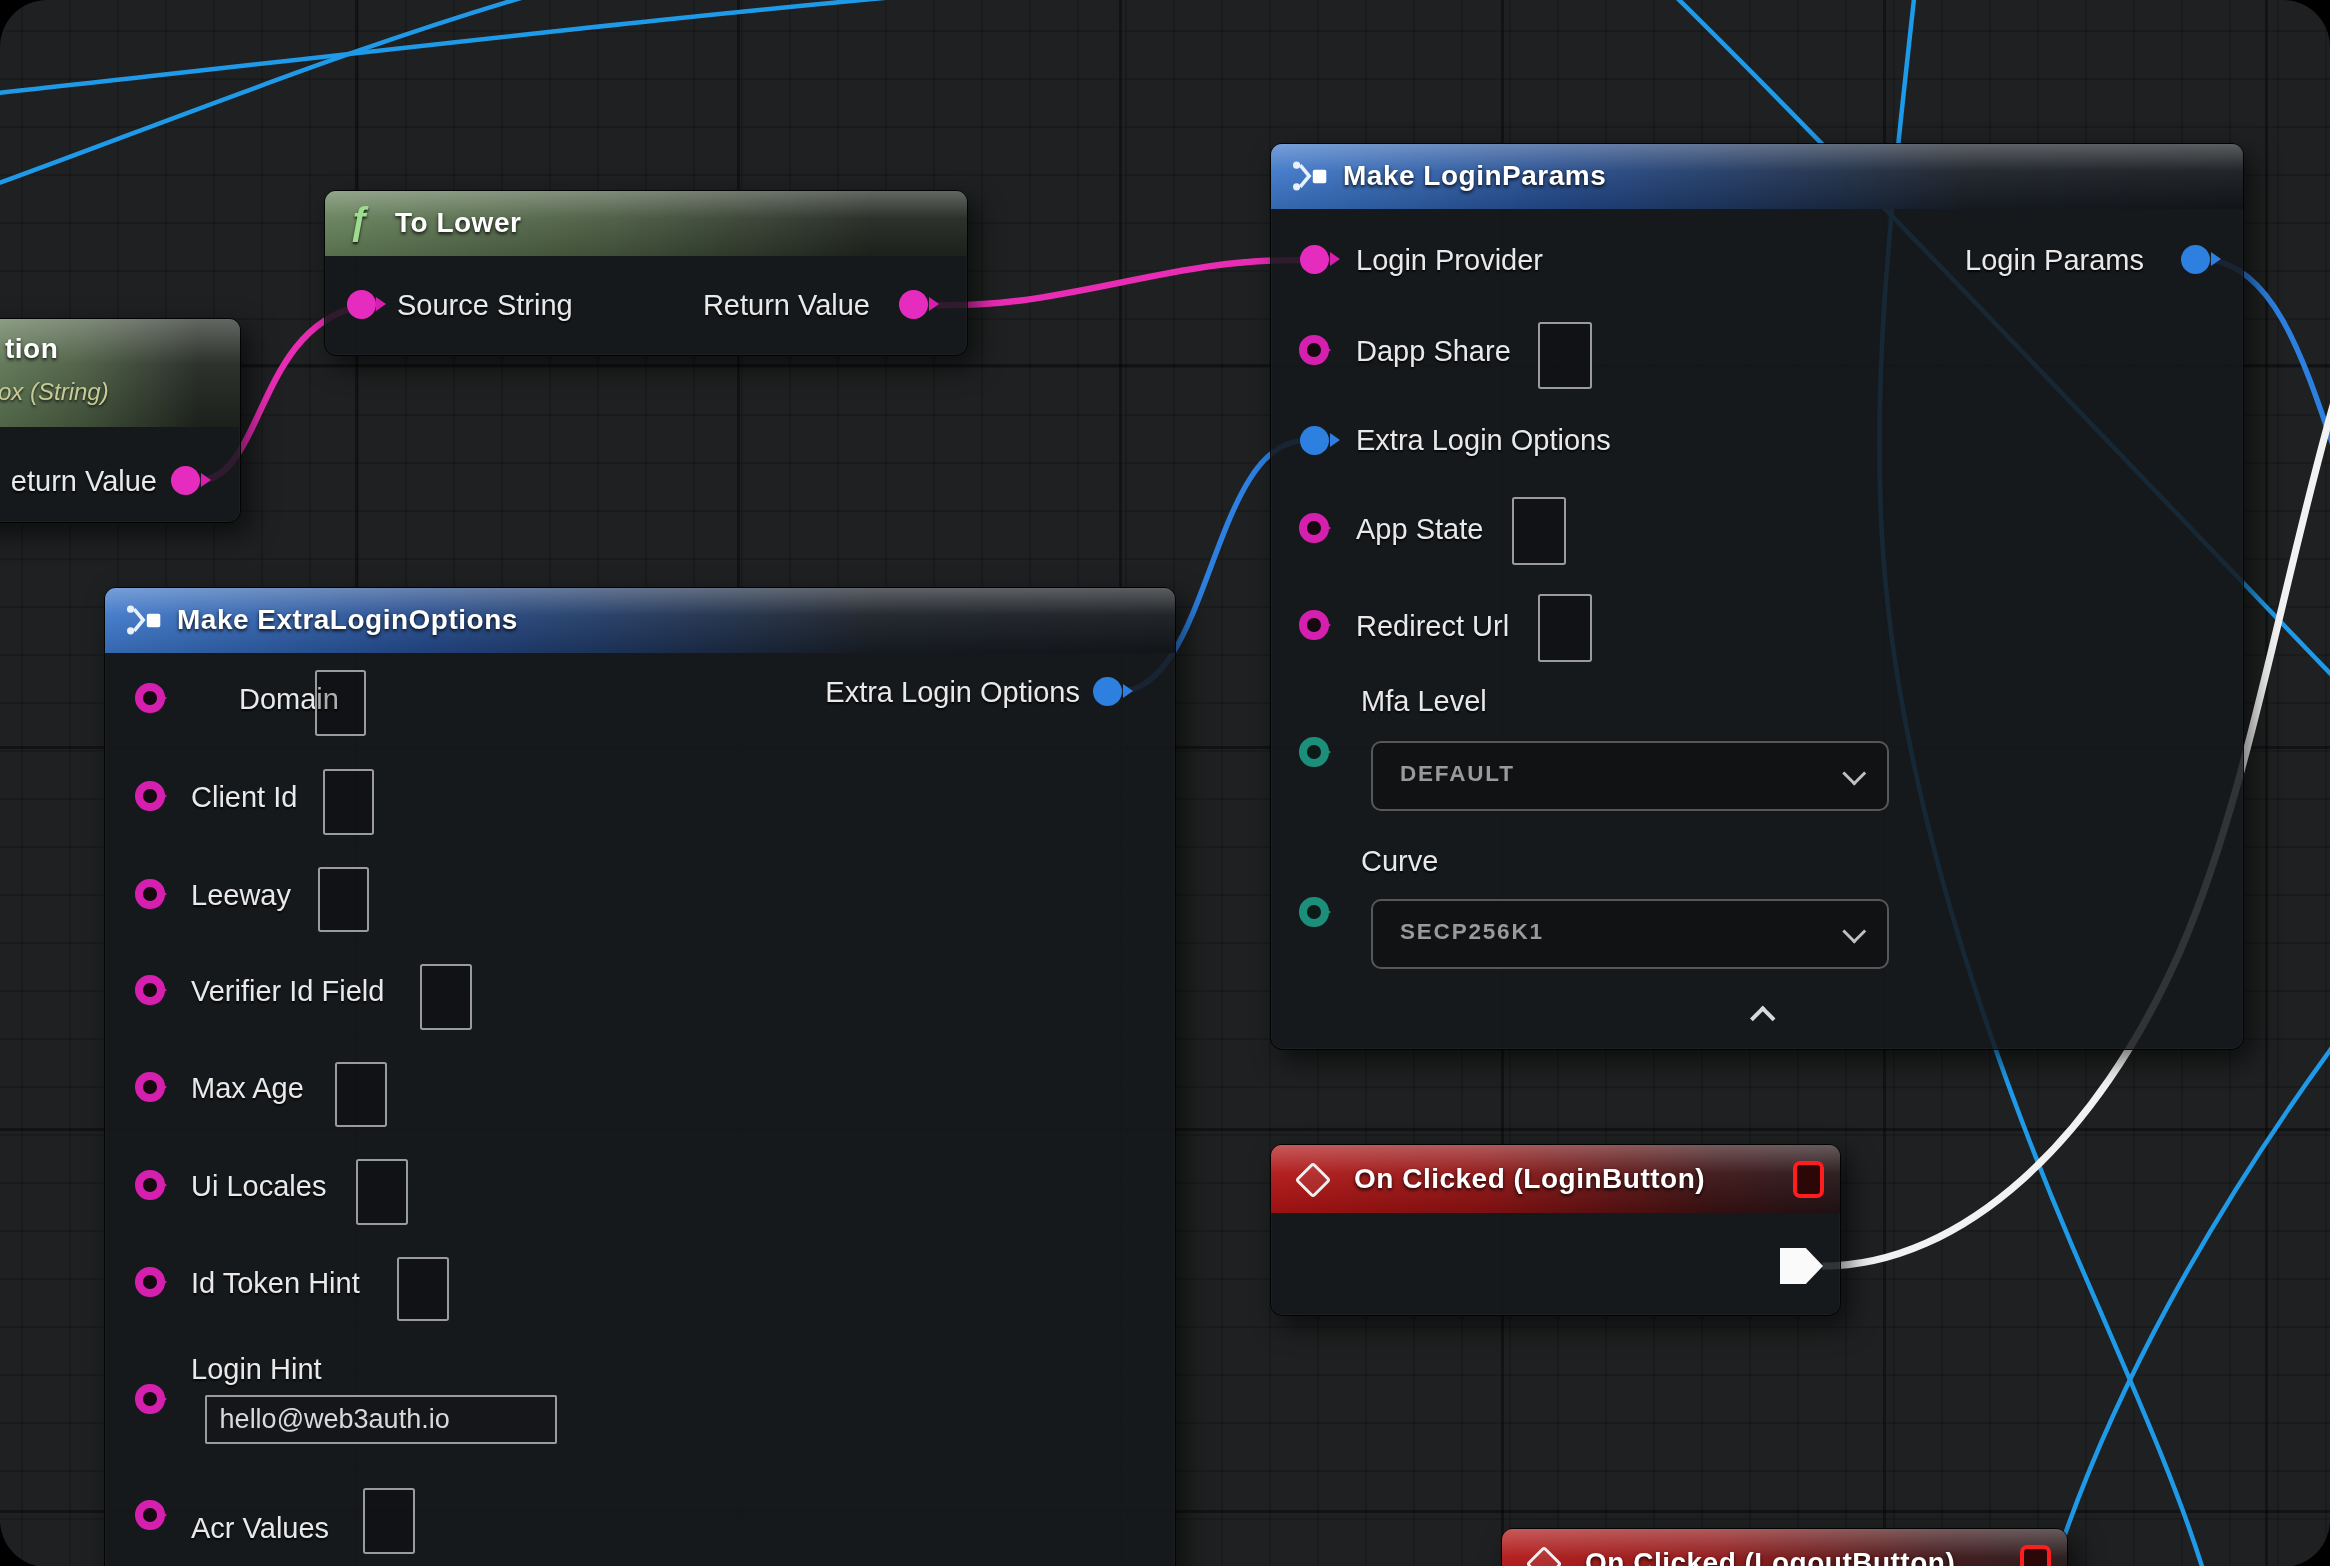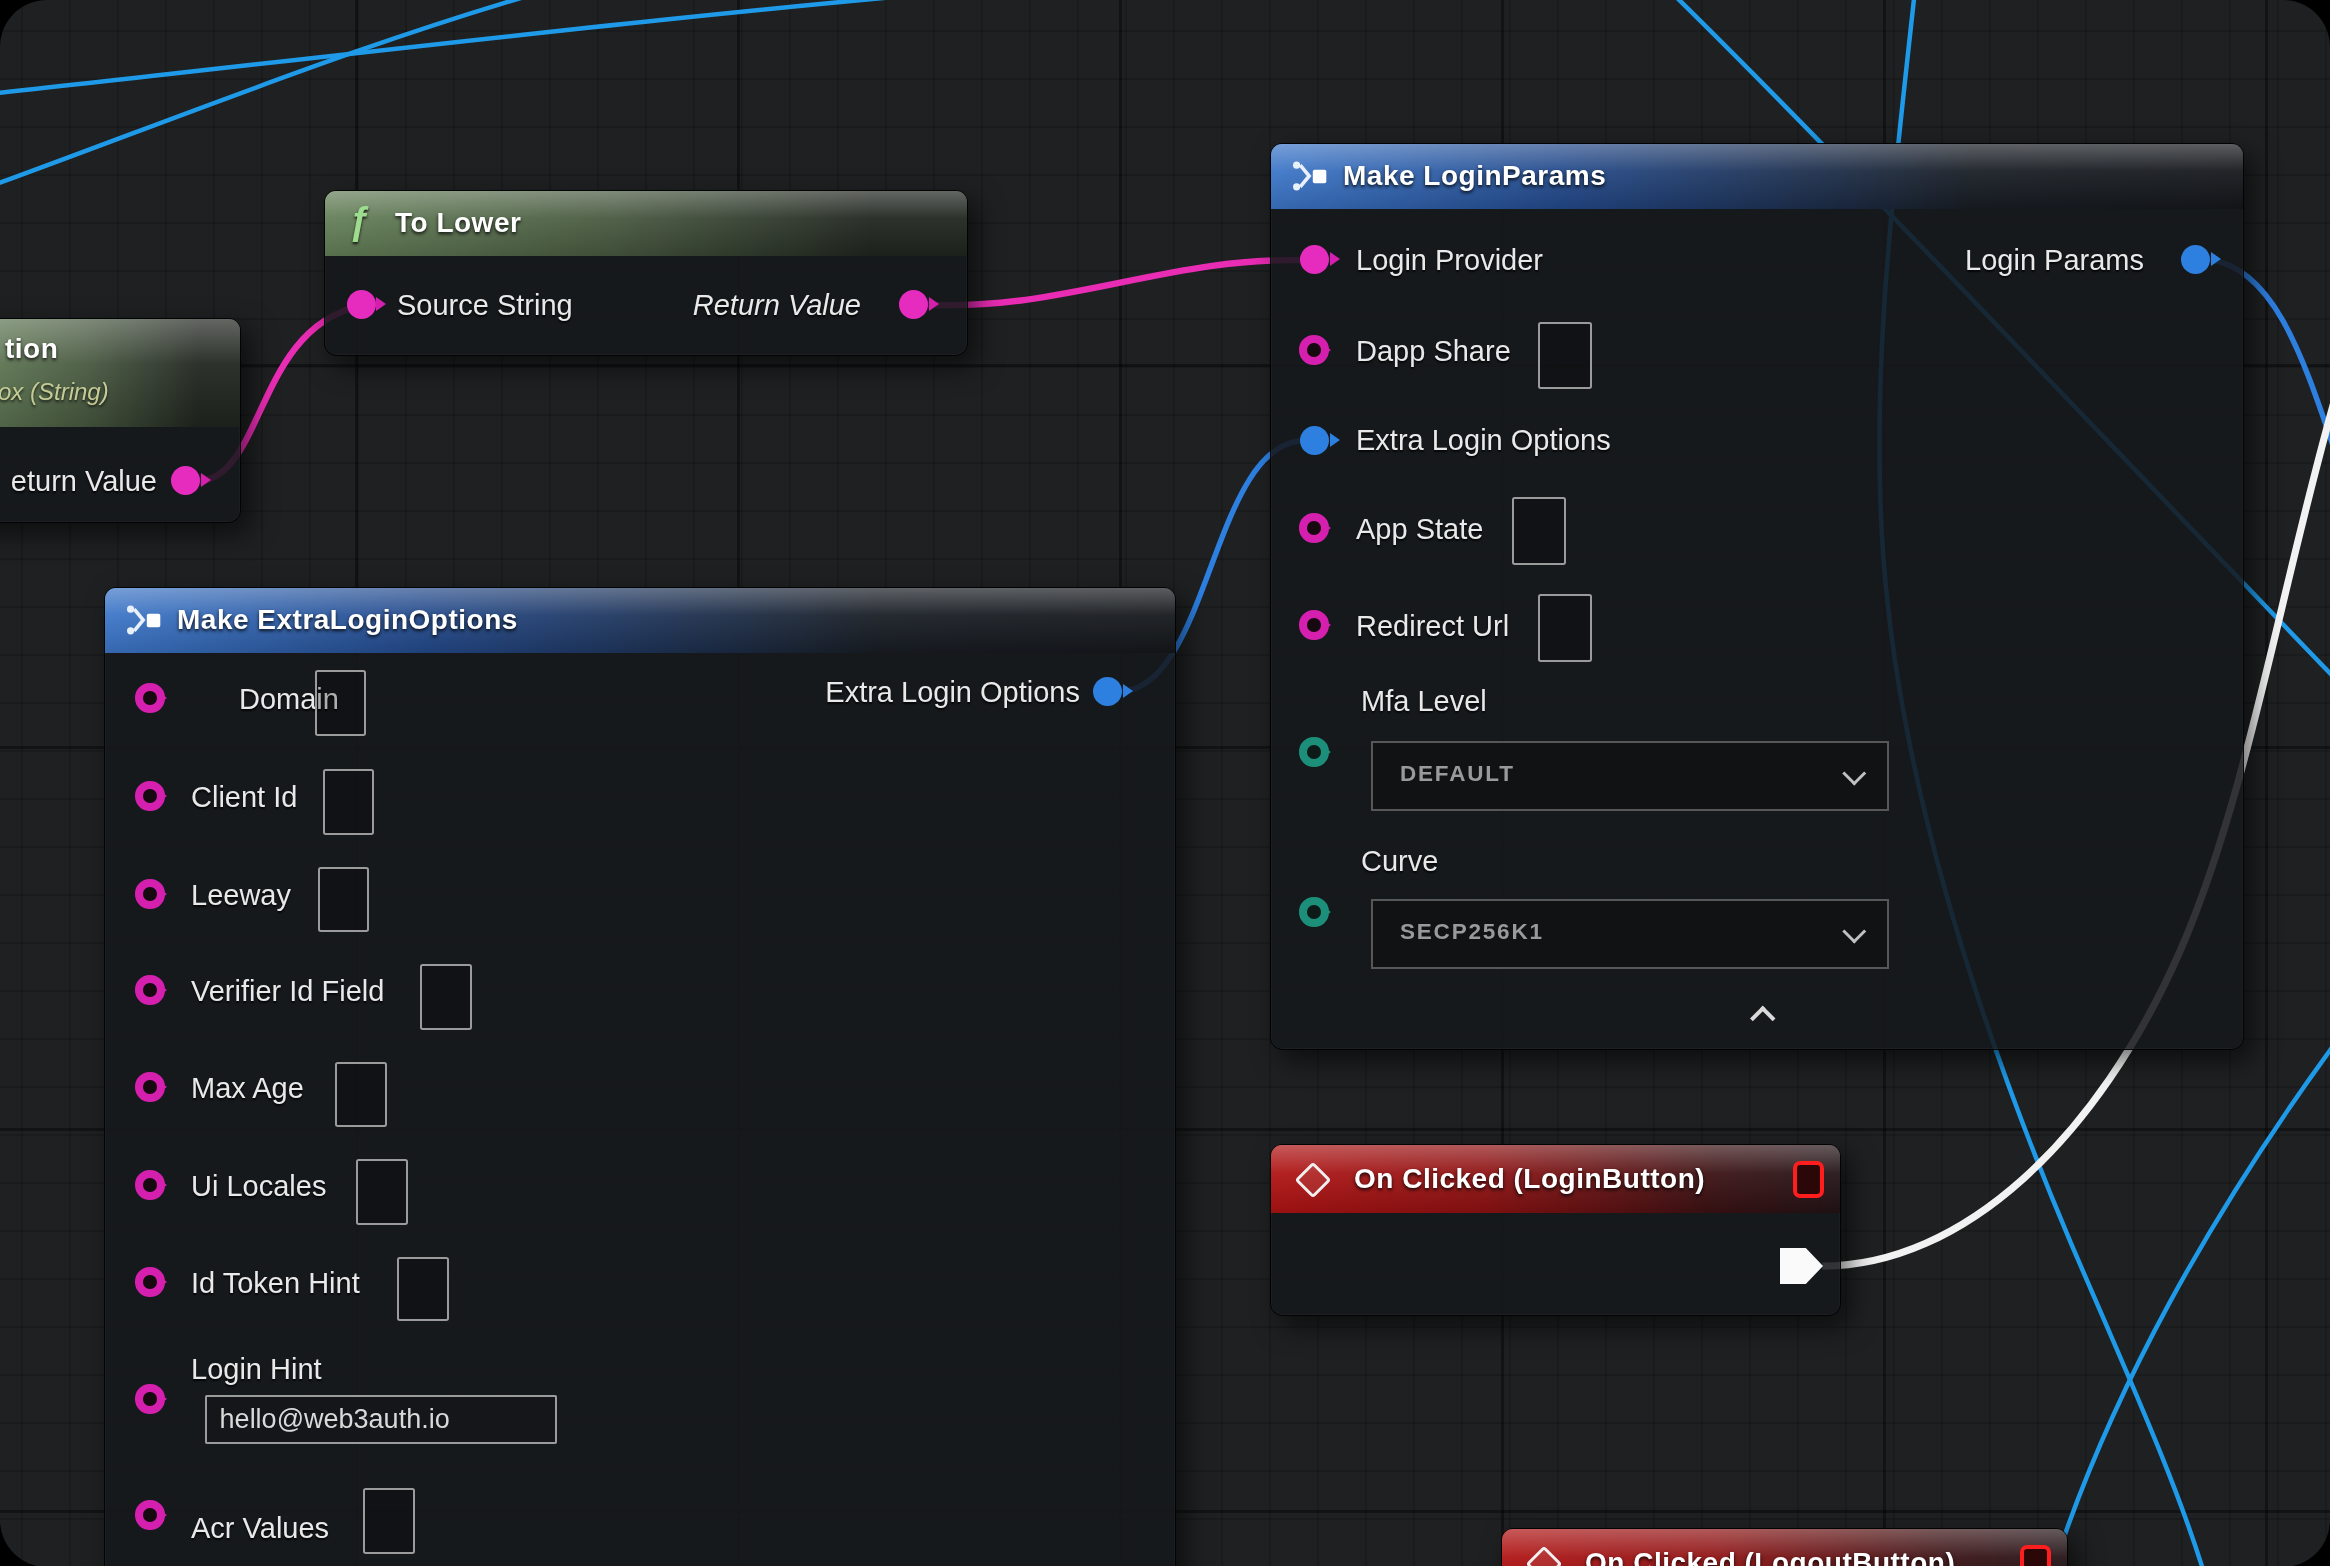--- a/index.html
+++ b/index.html
@@ -32,21 +32,21 @@
   .pin{position:absolute;border-radius:50%;}
   .pin:after{content:'';position:absolute;left:100%;top:50%;margin-top:-7.2px;margin-left:0.9px;
      border-left:10px solid;border-top:7.2px solid transparent;border-bottom:7.2px solid transparent;border-left-color:inherit;}
   .pin.full{width:29px;height:29px;}
   .pin.hollow{width:13.5px;height:13.5px;border:8px solid;}
   .pin.magenta{background:#e62cbe;color:#e62cbe;border-color:#d51fae;}
   .pin.magenta.hollow{background:#16090f;}
   .pin.blue{background:#2d7fe0;color:#2d7fe0;border-color:#2d7fe0;}
   .pin.teal{background:#0d1a17;color:#1c8f7b;border-color:#1c8f7b;}
   .vbox{position:absolute;border:2.7px solid #9b9b9b;border-radius:2.7px;background:rgba(0,0,0,.25);}
-  .dropdown{position:absolute;height:66px;width:514px;border:2.7px solid #575757;border-radius:0;
+  .dropdown{position:absolute;height:66px;width:514px;border:2.7px solid #575757;border-radius:10px;
             background:#101214;}
   .dropdown .dval{position:absolute;left:27px;top:18px;font-size:22.5px;font-weight:bold;
                   color:#9a9a9a;letter-spacing:1.8px;}
   .chev{position:absolute;width:13.5px;height:13.5px;border-right:3.6px solid #c0c0c0;border-bottom:3.6px solid #c0c0c0;}
   .chev.down{transform:rotate(45deg);}
   .chev.up{transform:rotate(-135deg);}
   .textinput{position:absolute;border:2.7px solid #9b9b9b;border-radius:1.8px;background:#141619;
              color:#d9d9d9;font-size:27px;line-height:45px;padding-left:12.6px;white-space:nowrap;}
   .fico{position:absolute;color:#9edd8f;font-size:38px;font-style:italic;font-weight:bold;
         text-shadow:0 1.8px 2.7px rgba(0,0,0,.8);}
@@ -95,21 +95,21 @@
   </div>
 
   <div class="node" style="left:324px;top:190px;width:642px;height:164px;">
     <div class="hdr hdr-green" style="height:65px;">
           <div class="gloss"></div>
         </div>
     <span class="fico" style="left:23.4px;top:9px;">ƒ</span>
     <div class="title" style="left:70px;top:16px;">To Lower</div>
     <div class="pin full magenta" style="left:21.6px;top:99px;"></div>
     <div class="plabel" style="left:72px;top:98px;">Source String</div>
-    <div class="plabel" style="right:106px;top:98px;font-style:italic;">Return Value</div>
+    <div class="plabel" style="right:97px;top:98px;">Return Value</div>
     <div class="pin full magenta" style="left:574px;top:99px;"></div>
   </div>
 
   <div class="node" style="left:104px;top:587px;width:1070px;height:1080px;">
     <div class="hdr hdr-blue" style="height:65px;">
           <div class="gloss"></div>
         </div>
     <svg style="position:absolute;left:20px;top:14.4px;" width="40" height="36" viewBox="0 0 44 40">
       <circle cx="6" cy="8" r="4" fill="#e8f0fa"></circle>
           <circle cx="6" cy="32" r="4" fill="#e8f0fa"></circle>

